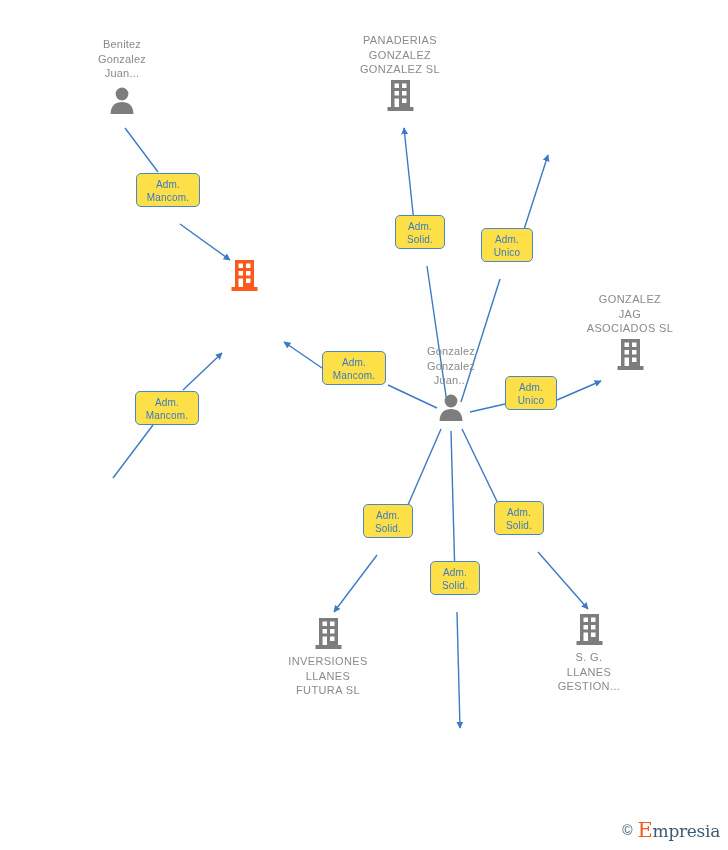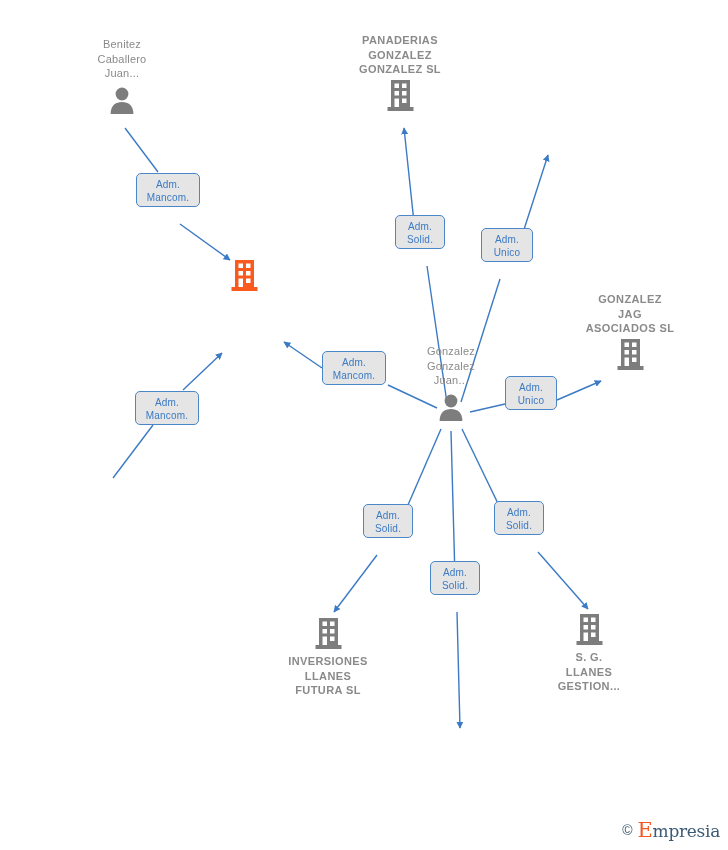--- a/index.html
+++ b/index.html
@@ -31,40 +31,39 @@
   }
   .node-label {
     font-size: 11px;
     line-height: 14.5px;
     color: #8a8a8a;
     letter-spacing: 0.2px;
     white-space: pre-line;
   }
   .node-label.company {
     letter-spacing: 0.4px;
-    font-weight: bold;
   }
   .node.focus .node-label {
     color: #6e6e6e;
     font-weight: bold;
   }
   .node-icon {
     height: 34px;
     display: flex;
     align-items: center;
     justify-content: center;
   }
   .node.below .node-icon { margin-bottom: 3px; }
   .node.above .node-icon { margin-top: 2px; }
   .edge-label {
     position: absolute;
     box-sizing: border-box;
     border: 1.4px solid #4a86c8;
     border-radius: 5px;
-    background: #e5e5e5;
+    background: #fde047;
     color: #3b7ac4;
     font-size: 10px;
     line-height: 13px;
     text-align: center;
     padding: 4px 5px 5px 5px;
     white-space: pre-line;
     letter-spacing: 0.2px;
   }
   #watermark {
     position: absolute;
@@ -126,21 +125,21 @@
       <path d="M 451,431 L 455,578"></path>
       <path d="M 457,612 L 460,728" marker-end="url(#arrow)"></path>
 
       <path d="M 462,429 L 505,518"></path>
       <path d="M 538,552 L 588,609" marker-end="url(#arrow)"></path>
     </g>
   </svg>
 
   <div class="node above" style="left:122px; top:37px;">
     <div class="node-label person">Benitez
-Caballero
+Gonzalez
 Juan...</div>
     <div class="node-icon">
       <svg width="26" height="28" viewBox="0 0 26 28">
         <circle cx="13" cy="8" r="6.4" fill="#7d7d7d"></circle>
         <path d="M 1.6 28 C 1.6 19.5 6.6 16 13 16 C 19.4 16 24.4 19.5 24.4 28 Z" fill="#7d7d7d"></path>
       </svg>
     </div>
   </div>
 
   <div class="node above" style="left:400px; top:33px;">

